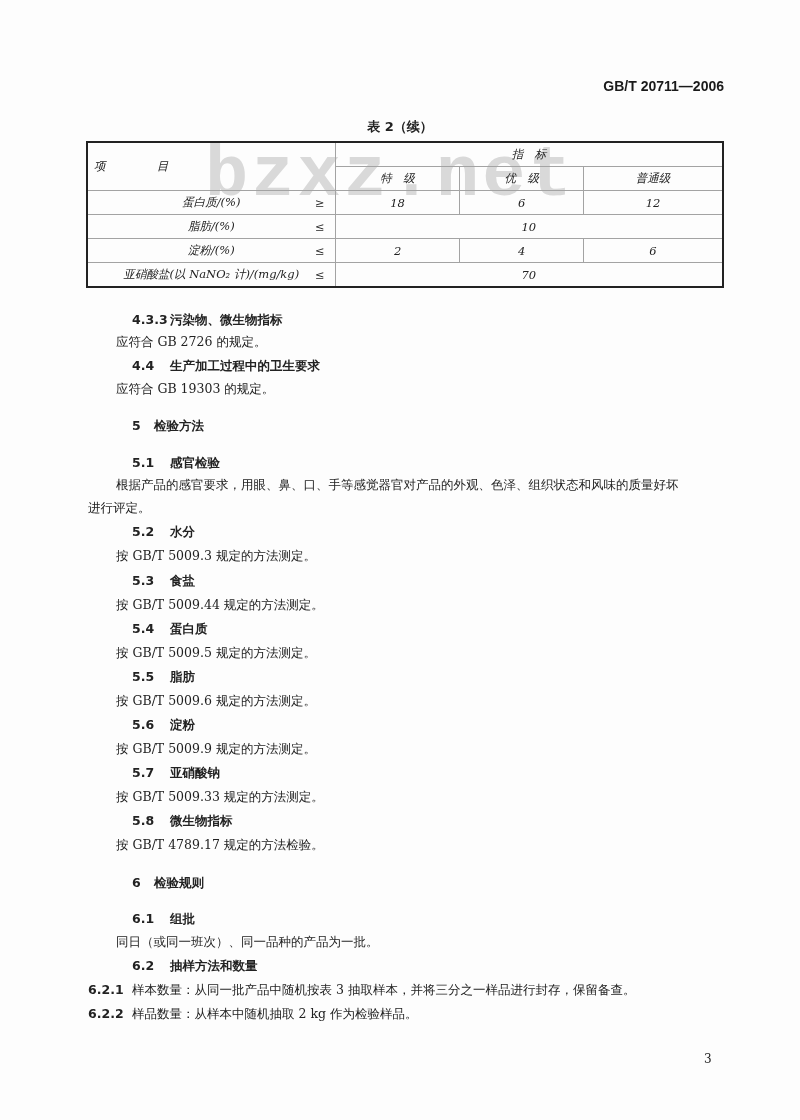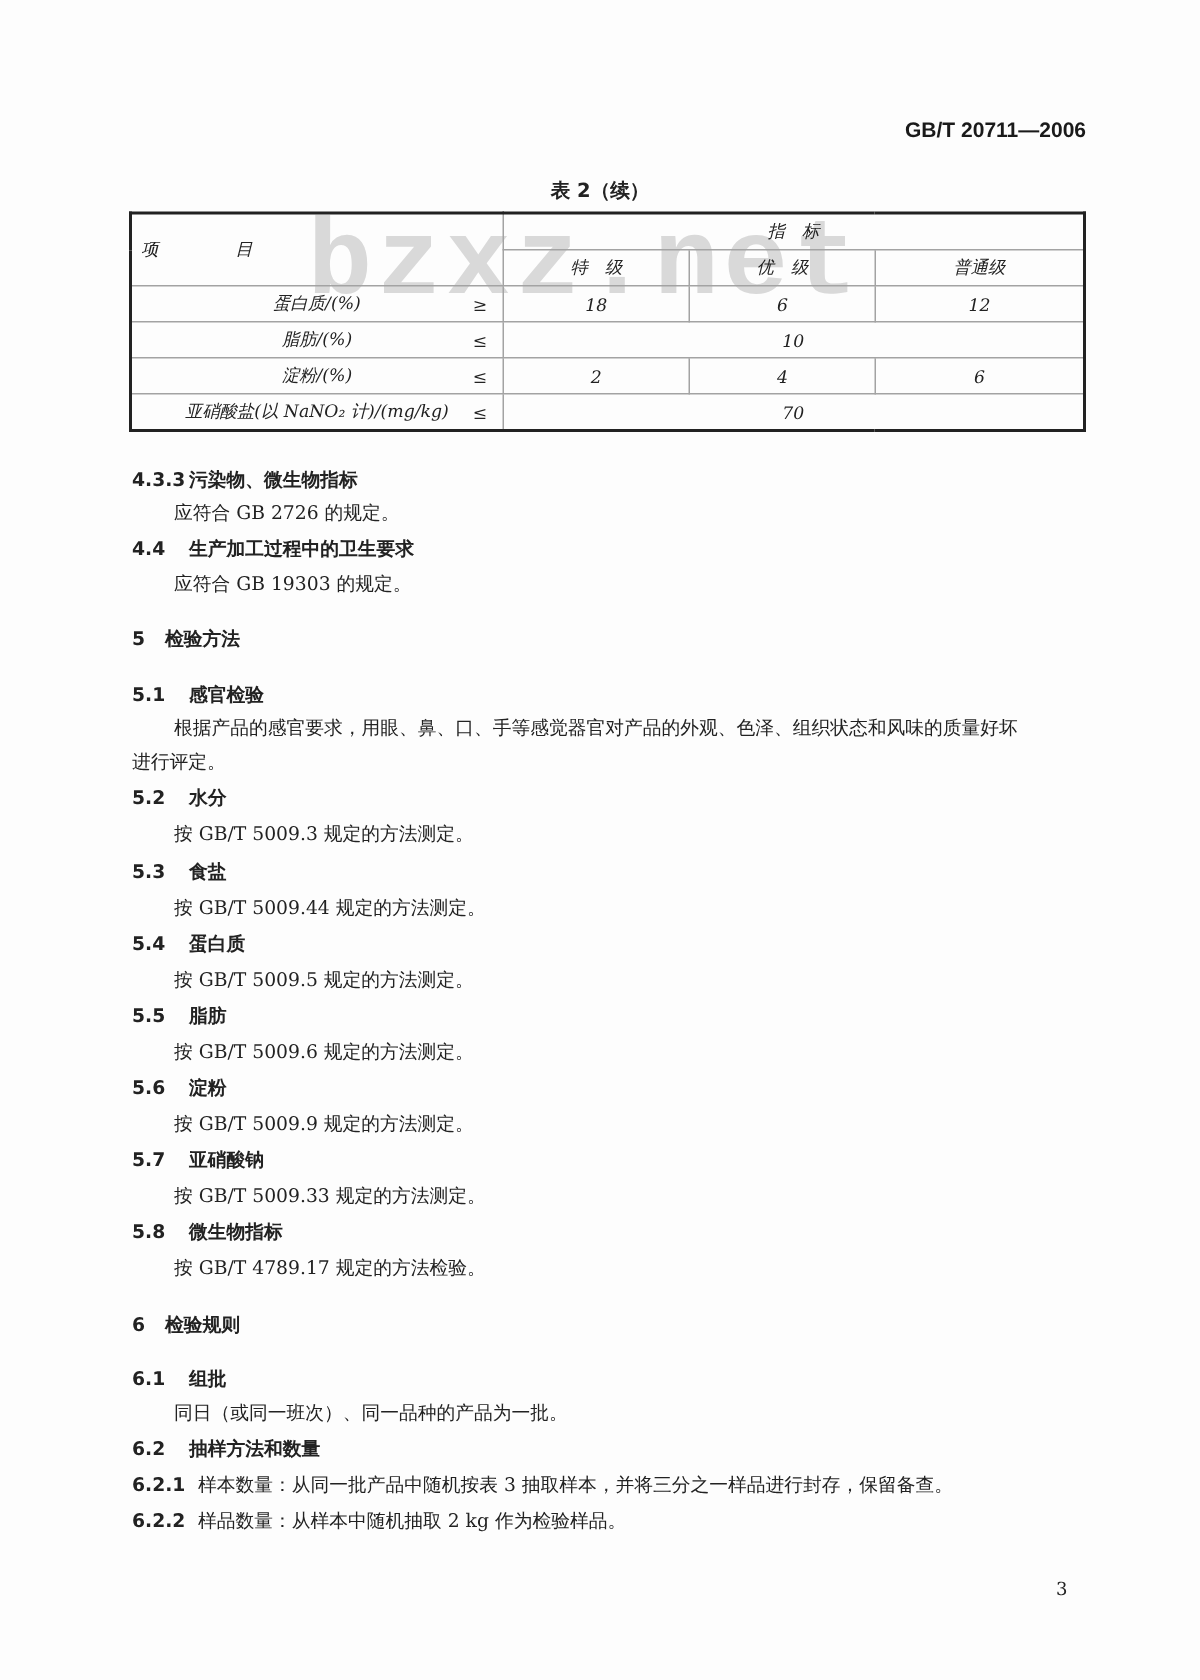--- a/index.html
+++ b/index.html
@@ -10,21 +10,21 @@
   .watermark { position:absolute; left:205px; top:140px; font-family:Liberation Mono, monospace; font-weight:bold; font-size:72px; color:#d9d9d9; letter-spacing:3px; line-height:72px; z-index:0; }
   table.spec { position:absolute; left:86px; top:141px; width:638px; border-collapse:collapse; z-index:1; font-size:11.5px; }
   table.spec td { border:1px solid #a3a3a3; height:23px; padding:0 6px; text-align:center; background:transparent;font-style:italic; }
   table.spec tr.hdr1 td, table.spec tr.hdr2 td { height:23px; }
   table.spec { border:2px solid #222; }
   .item-cell { text-align:center; position:relative; }
   .item-cell .op { position:absolute; right:10px; top:50%; transform:translateY(-50%); }
   .item-hdr { letter-spacing:20px; }
   .text-block { position:absolute; left:88px; font-size:12.5px; line-height:16px; color:#222; white-space:nowrap; }
   .h { font-family:"DejaVu Sans",sans-serif; font-weight:bold; }
-  .h .num { display:inline-block; min-width:38px; }
+  .h .num { display:inline-block; min-width:38px;margin-left:44px; }
   .h2 .num { min-width:22px; }
   .indent { padding-left:28px;text-align:right; }
   .page-num { position:absolute; left:704px; top:1052px; font-size:12px; }
 </style>
 </head>
 <body>
 
 <div class="std-no">GB/T 20711—2006</div>
 <div class="table-title">表 2（续）</div>
 <div class="watermark">bzxz.net</div>

